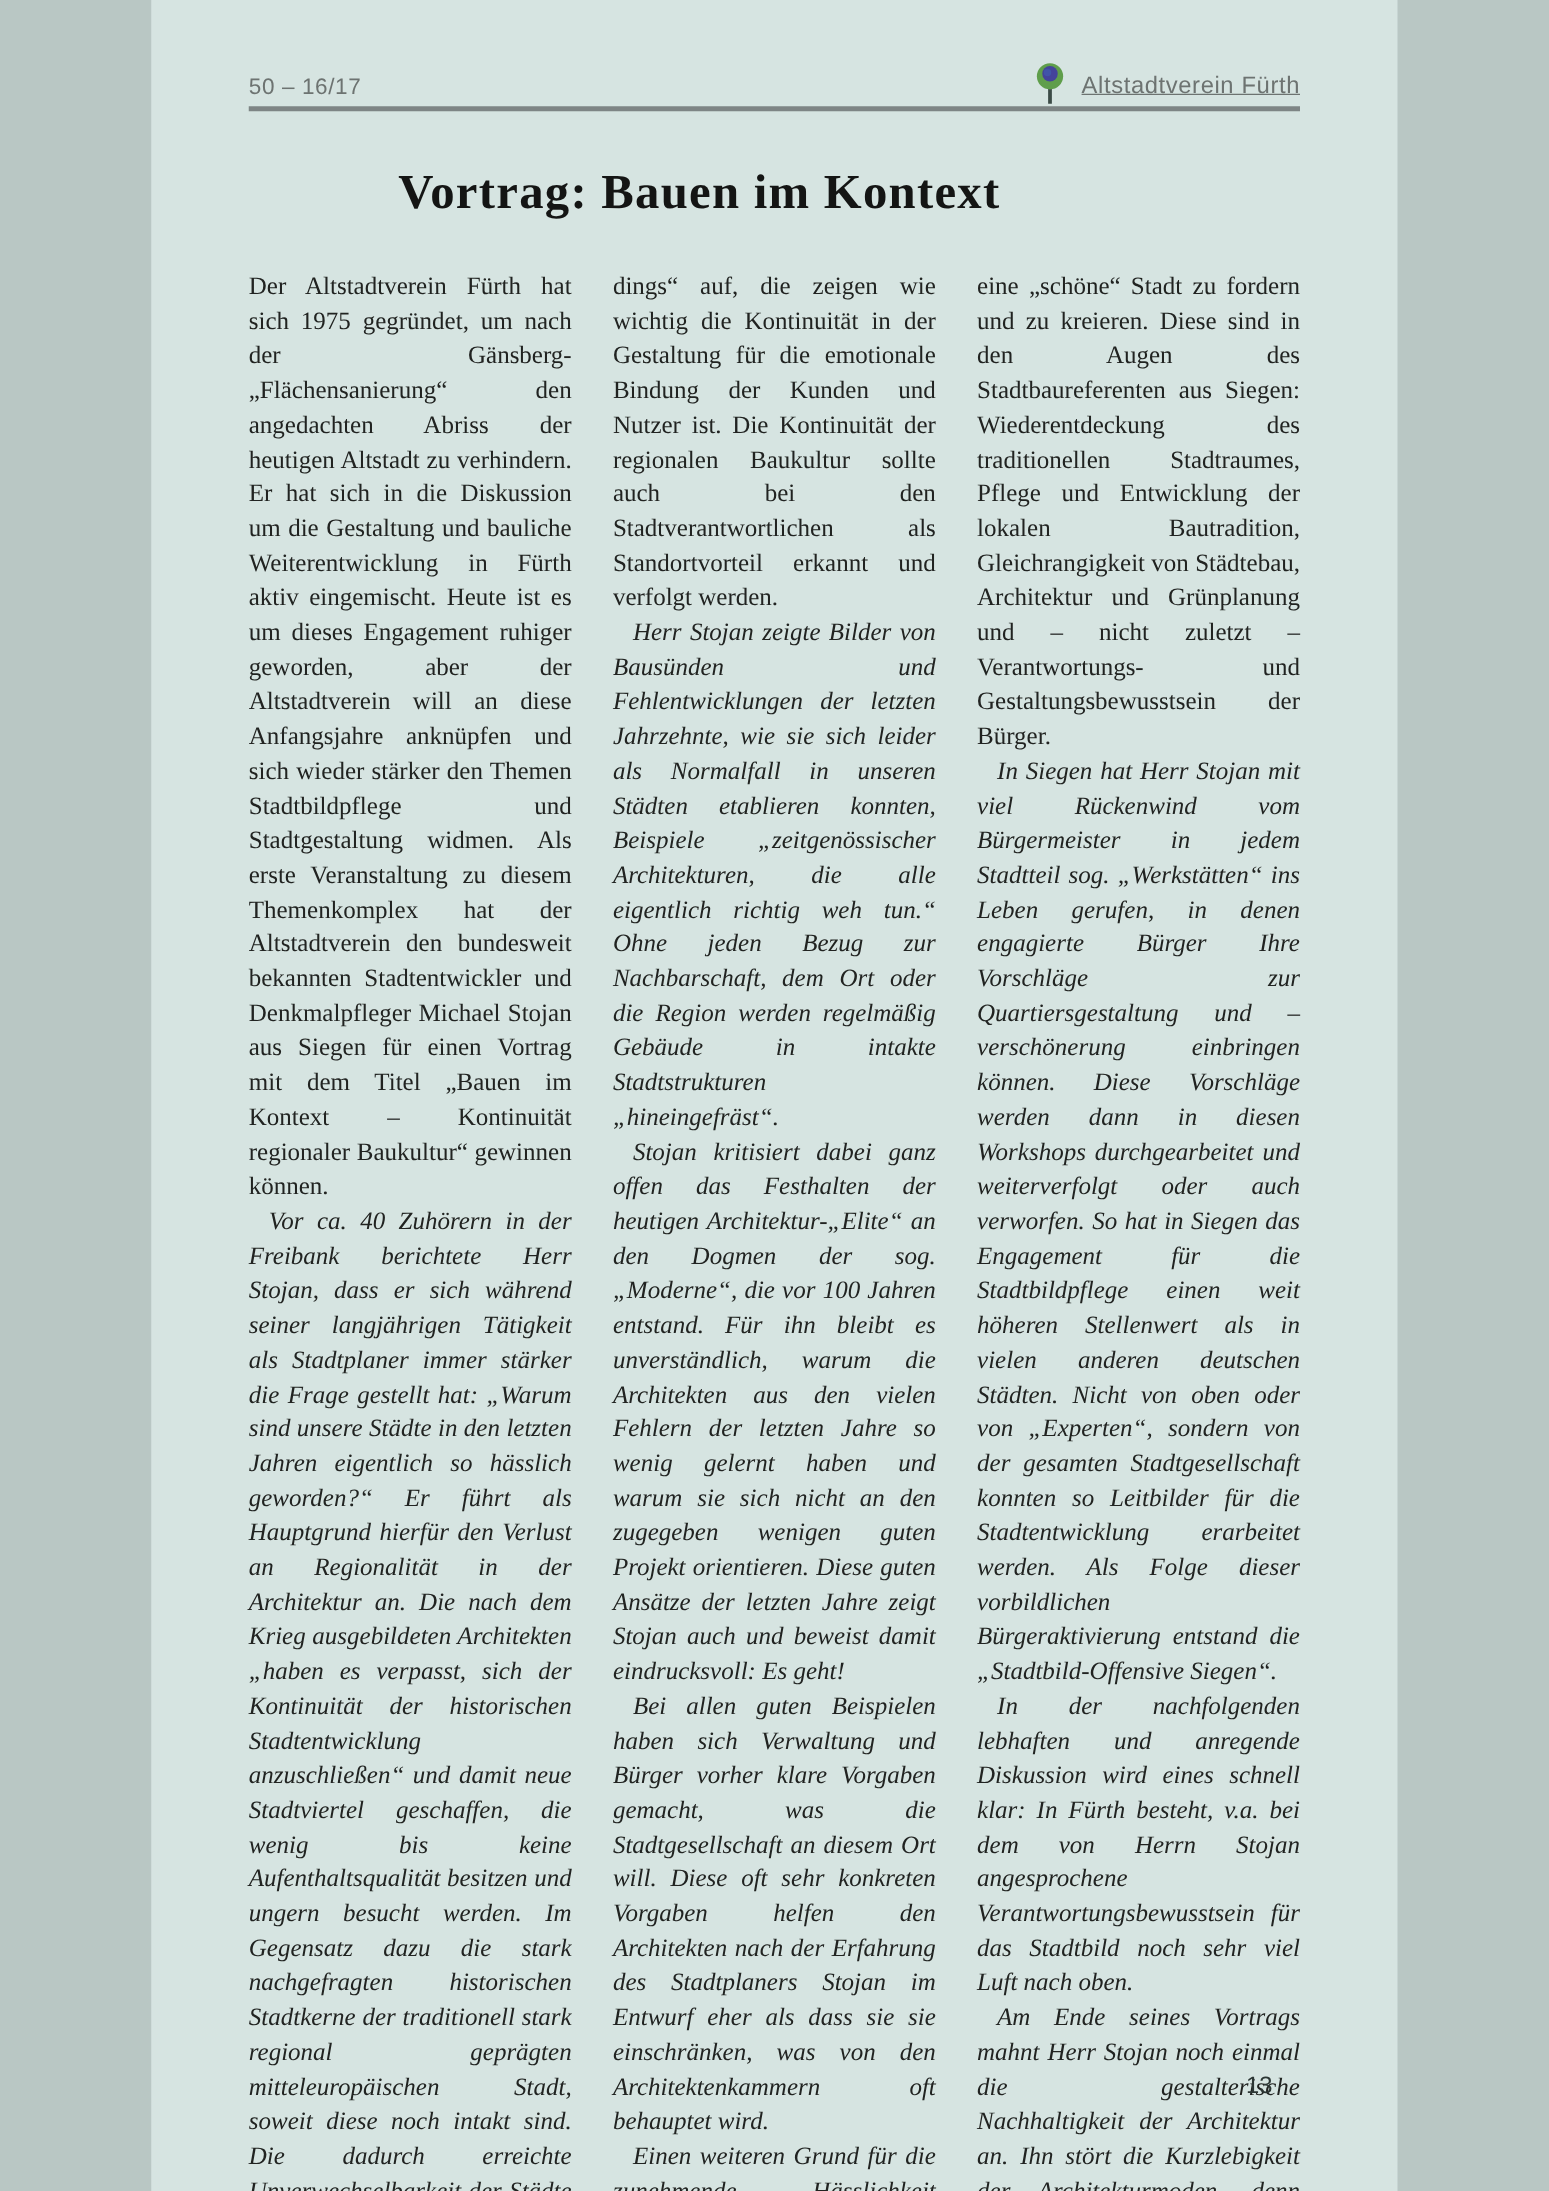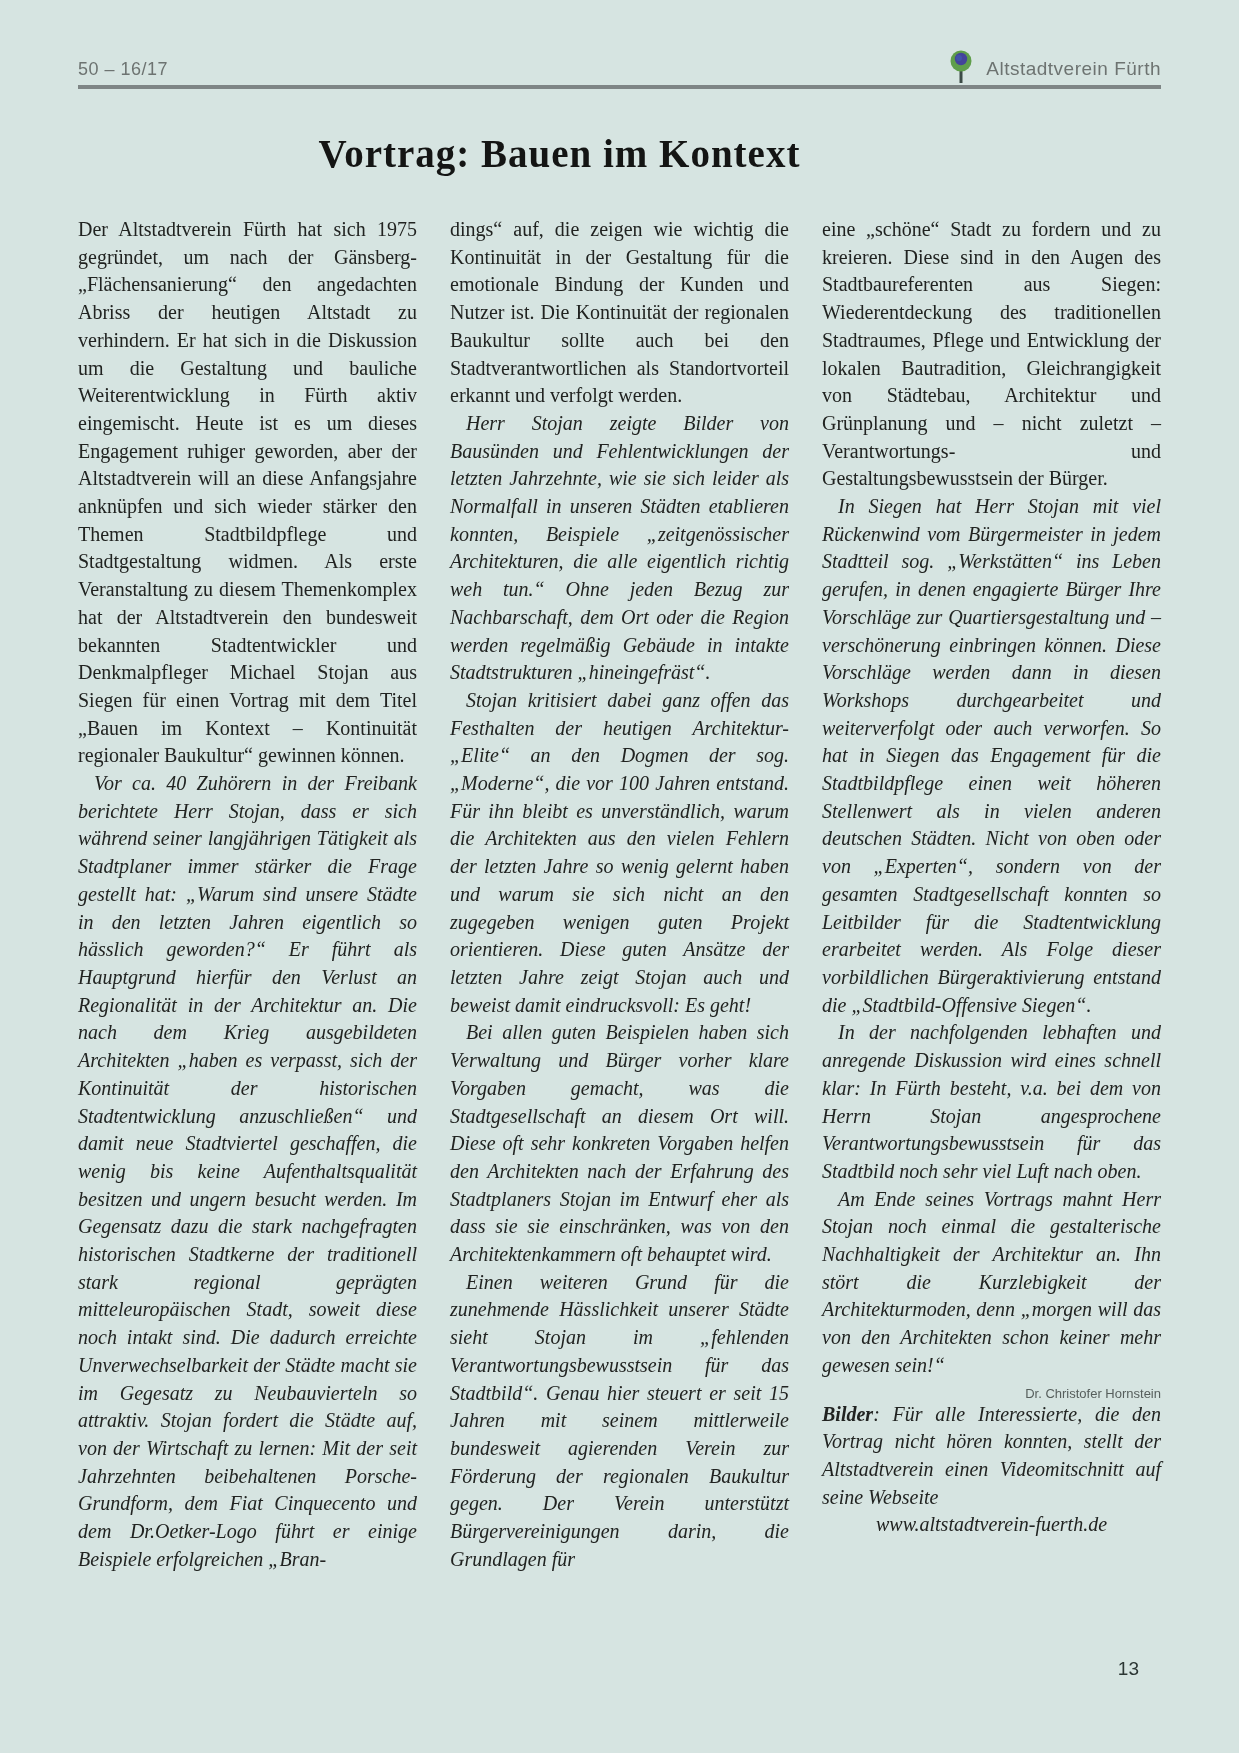--- a/index.html
+++ b/index.html
@@ -1,38 +1,38 @@
 <!DOCTYPE html>
 <html lang="de"><head>
 <meta charset="utf-8">
 <style>
   html,body { margin:0; padding:0; }
   body { background:#b9c7c4; }
   .page {
     position:relative;
-    width:1239px; height:1753px;
+    width:997px; height:1753px;
     margin:0 auto;
     background:#d6e4e1;
     font-family:"Liberation Serif", serif;
     color:#212321;
     overflow:hidden;
   }
   .header {
     margin:0 78px;
     padding-top:50px;
     padding-bottom:5px;
     display:flex;
     justify-content:space-between;
     align-items:flex-end;
     border-bottom:4px solid #7e8585;
     font-family:"Liberation Sans", sans-serif;
     color:#6d7371;
   }
   .issue { font-size:18px; letter-spacing:0.5px; }
-  .header-right { display:flex; align-items:flex-end; gap:12px; }
+  .header-right { display:flex; align-items:flex-end; gap:12px;text-decoration:underline; }
   .org { font-size:19px; letter-spacing:0.5px; }
   .logo { display:block; margin-bottom:-4px; }
   .title {
     margin-top:42px;
     text-align:center;
     position:relative;
     left:-60px;
     font-size:39px;
     font-weight:bold;
     letter-spacing:1px;

